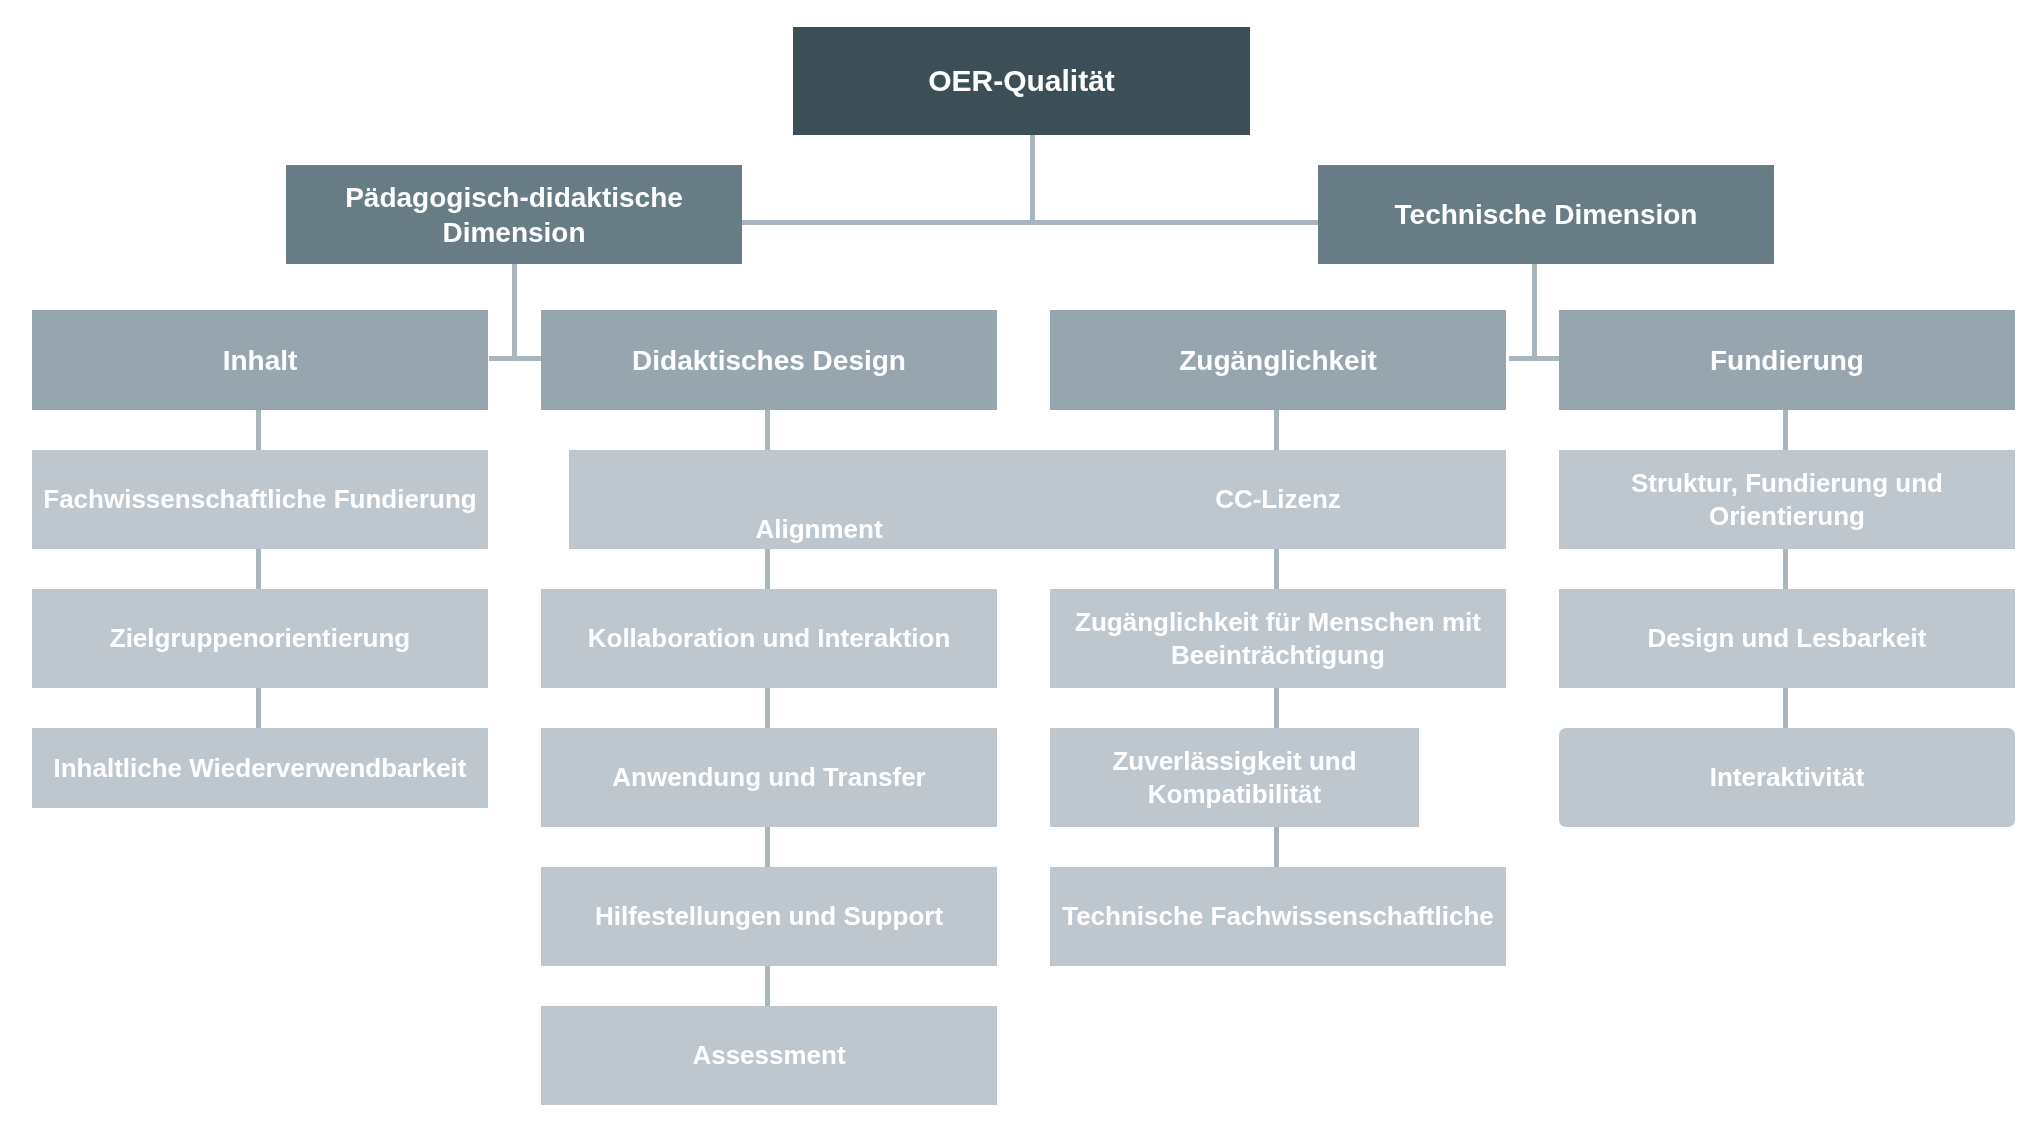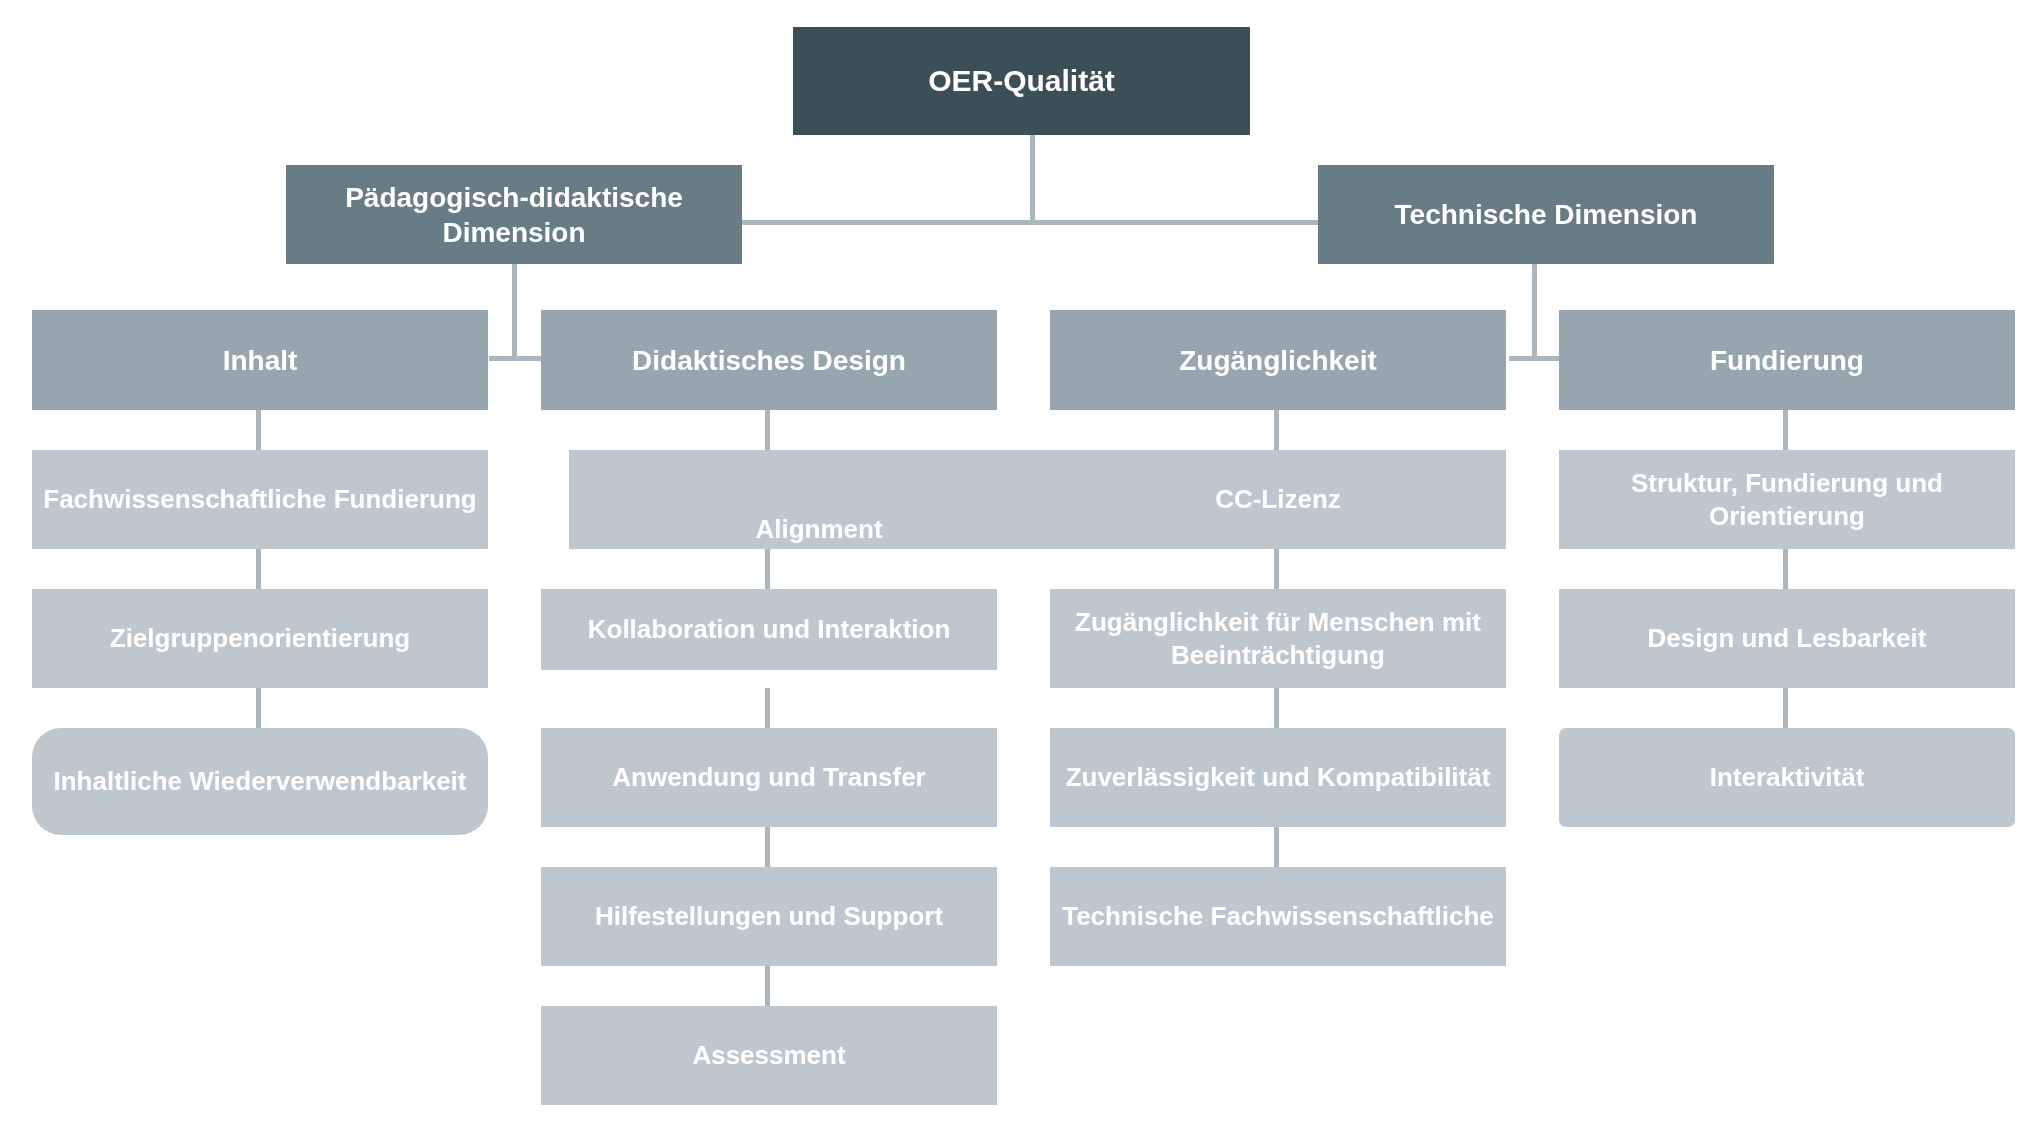--- a/index.html
+++ b/index.html
@@ -119,47 +119,47 @@
   <div class="node lvl-cat" style="left:1559px; top:310px; width:456px; height:100px;">
     <span>Fundierung</span>
   </div>
 
   <div class="node lvl-leaf" style="left:32px; top:450px; width:456px; height:99px;">
     <span>Fachwissenschaftliche Fundierung</span>
   </div>
   <div class="node lvl-leaf" style="left:32px; top:589px; width:456px; height:99px;">
     <span>Zielgruppenorientierung</span>
   </div>
-  <div class="node lvl-leaf" style="left:32px; top:728px; width:456px; height:107px;border-radius:29px;">
+  <div class="node lvl-leaf" style="left:32px; top:728px; width:456px; height:80px;">
     <span>Inhaltliche Wiederverwendbarkeit</span>
   </div>
 
   <div class="node lvl-leaf" style="left:569px; top:450px; width:500px; height:99px;align-items:flex-end;">
     <span>Alignment</span>
   </div>
-  <div class="node lvl-leaf" style="left:541px; top:589px; width:456px; height:81px;">
+  <div class="node lvl-leaf" style="left:541px; top:589px; width:456px; height:99px;">
     <span>Kollaboration und Interaktion</span>
   </div>
   <div class="node lvl-leaf" style="left:541px; top:728px; width:456px; height:99px;">
     <span>Anwendung und Transfer</span>
   </div>
   <div class="node lvl-leaf" style="left:541px; top:867px; width:456px; height:99px;">
     <span>Hilfestellungen und Support</span>
   </div>
   <div class="node lvl-leaf" style="left:541px; top:1006px; width:456px; height:99px;">
     <span>Assessment</span>
   </div>
 
   <div class="node lvl-leaf" style="left:1050px; top:450px; width:456px; height:99px;">
     <span>CC-Lizenz</span>
   </div>
   <div class="node lvl-leaf" style="left:1050px; top:589px; width:456px; height:99px;">
     <span>Zugänglichkeit für Menschen mit Beeinträchtigung</span>
   </div>
-  <div class="node lvl-leaf" style="left:1050px; top:728px; width:456px; height:99px;">
+  <div class="node lvl-leaf" style="left:1050px; top:728px; width:369px; height:99px;">
     <span>Zuverlässigkeit und Kompatibilität</span>
   </div>
   <div class="node lvl-leaf" style="left:1050px; top:867px; width:456px; height:99px;">
     <span>Technische Fachwissenschaftliche</span>
   </div>
 
   <div class="node lvl-leaf" style="left:1559px; top:450px; width:456px; height:99px;">
     <span>Struktur, Fundierung und Orientierung</span>
   </div>
   <div class="node lvl-leaf" style="left:1559px; top:589px; width:456px; height:99px;">

